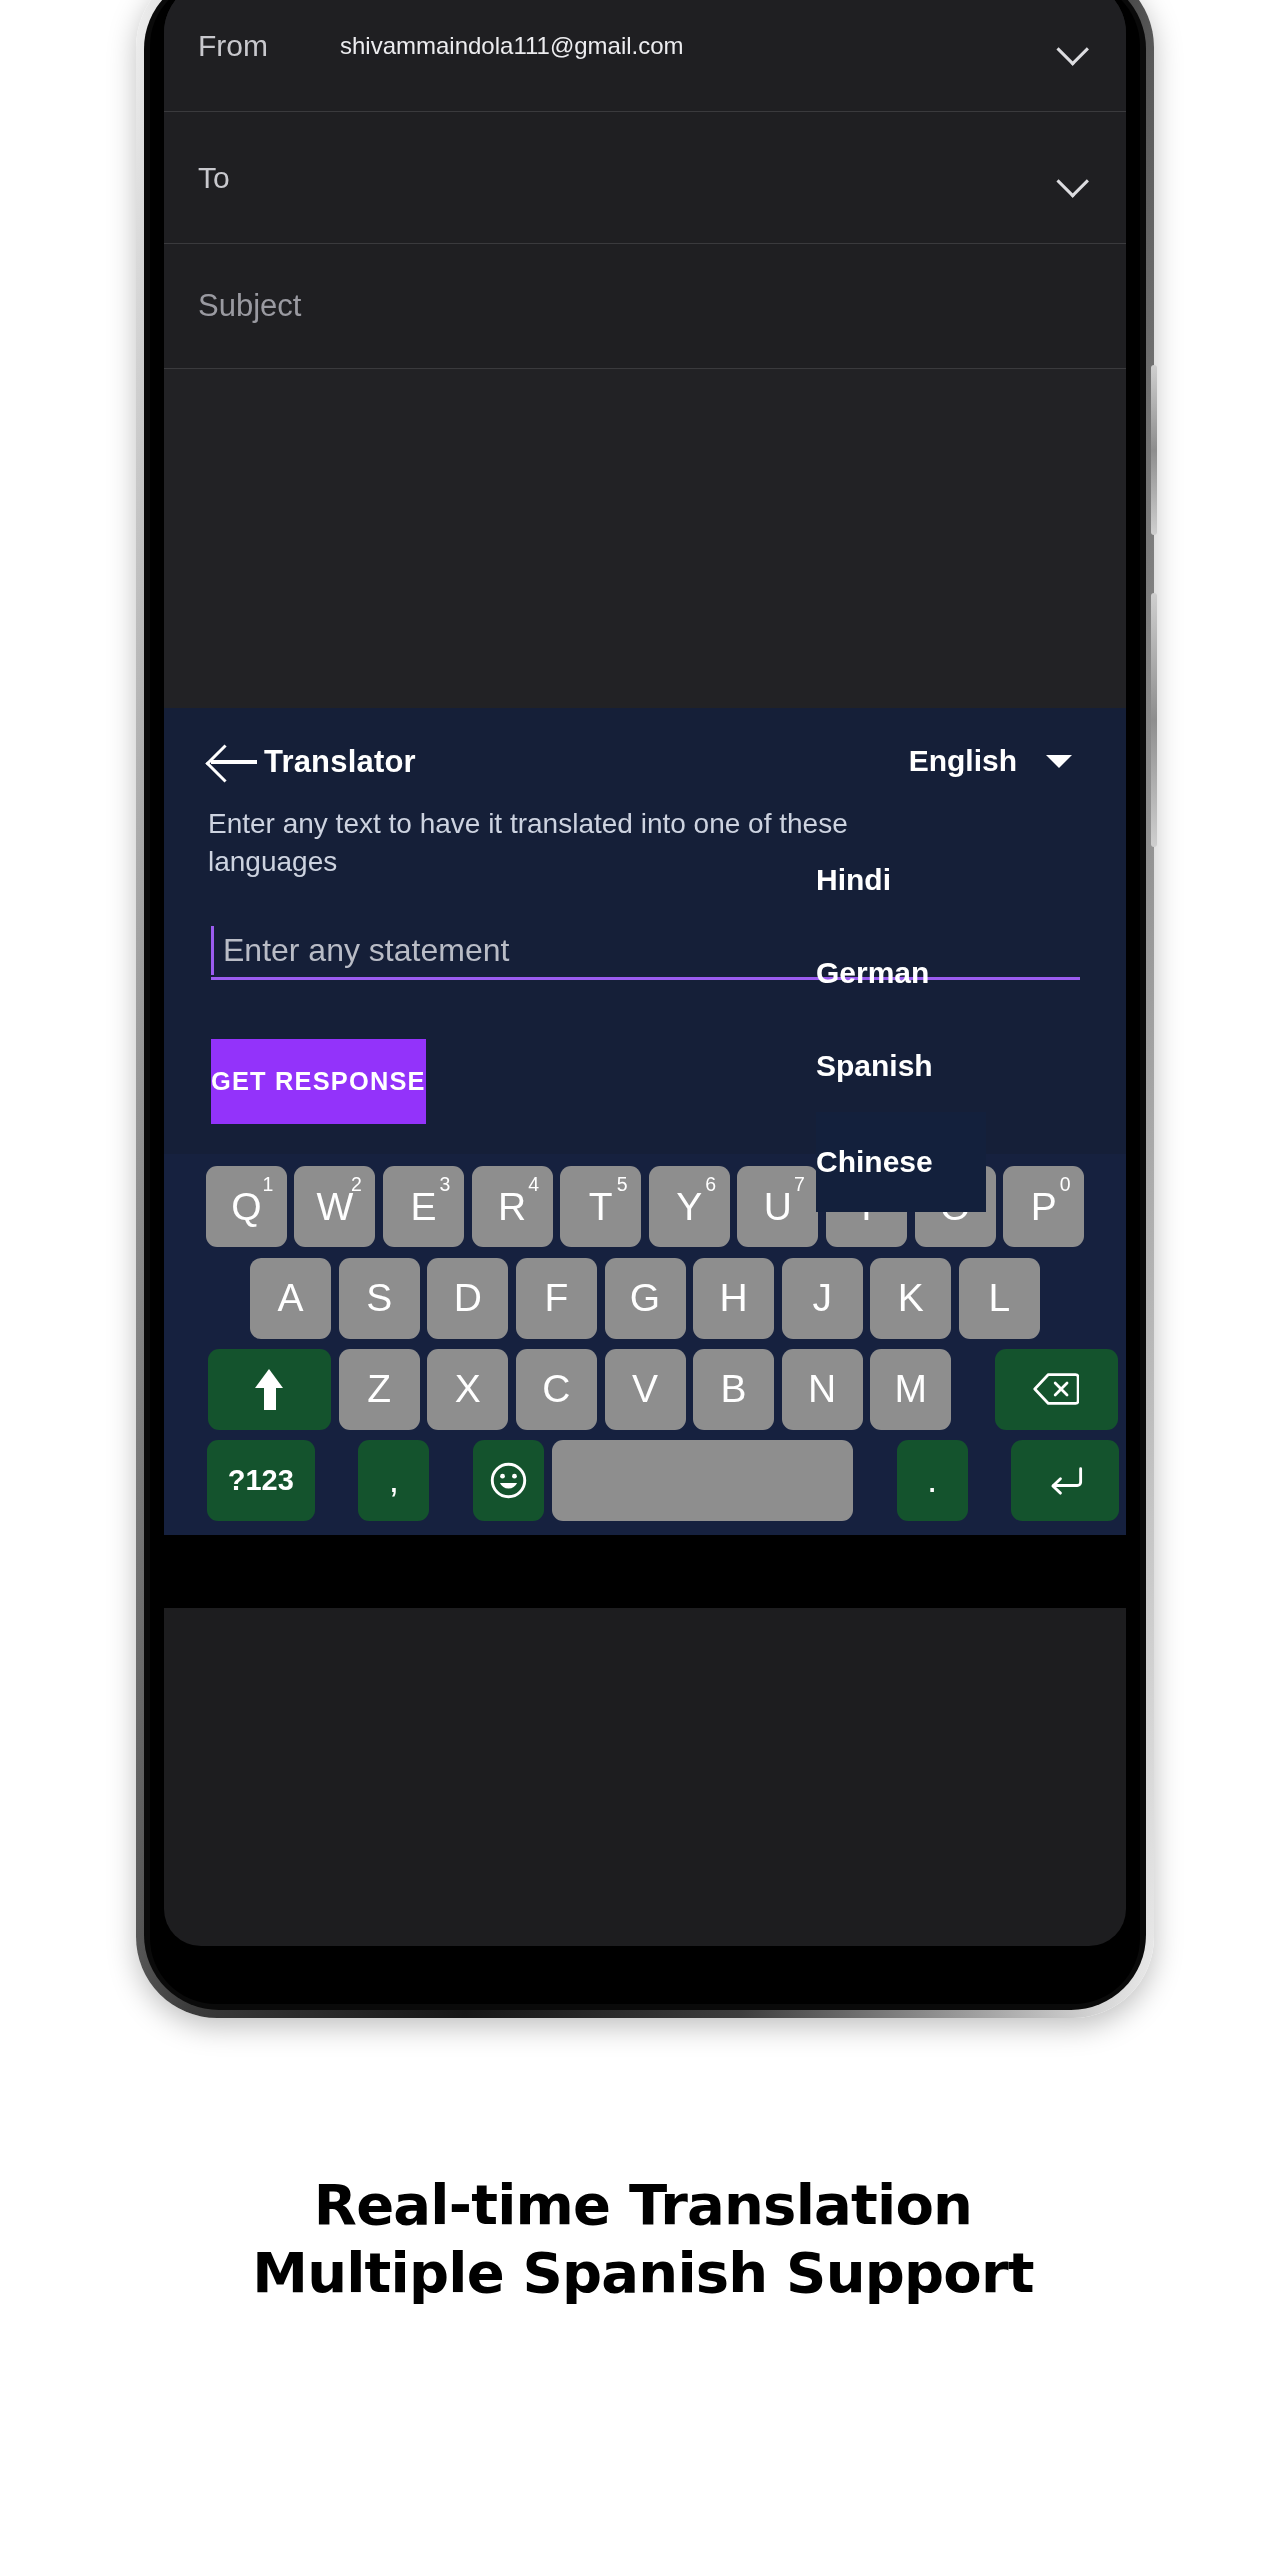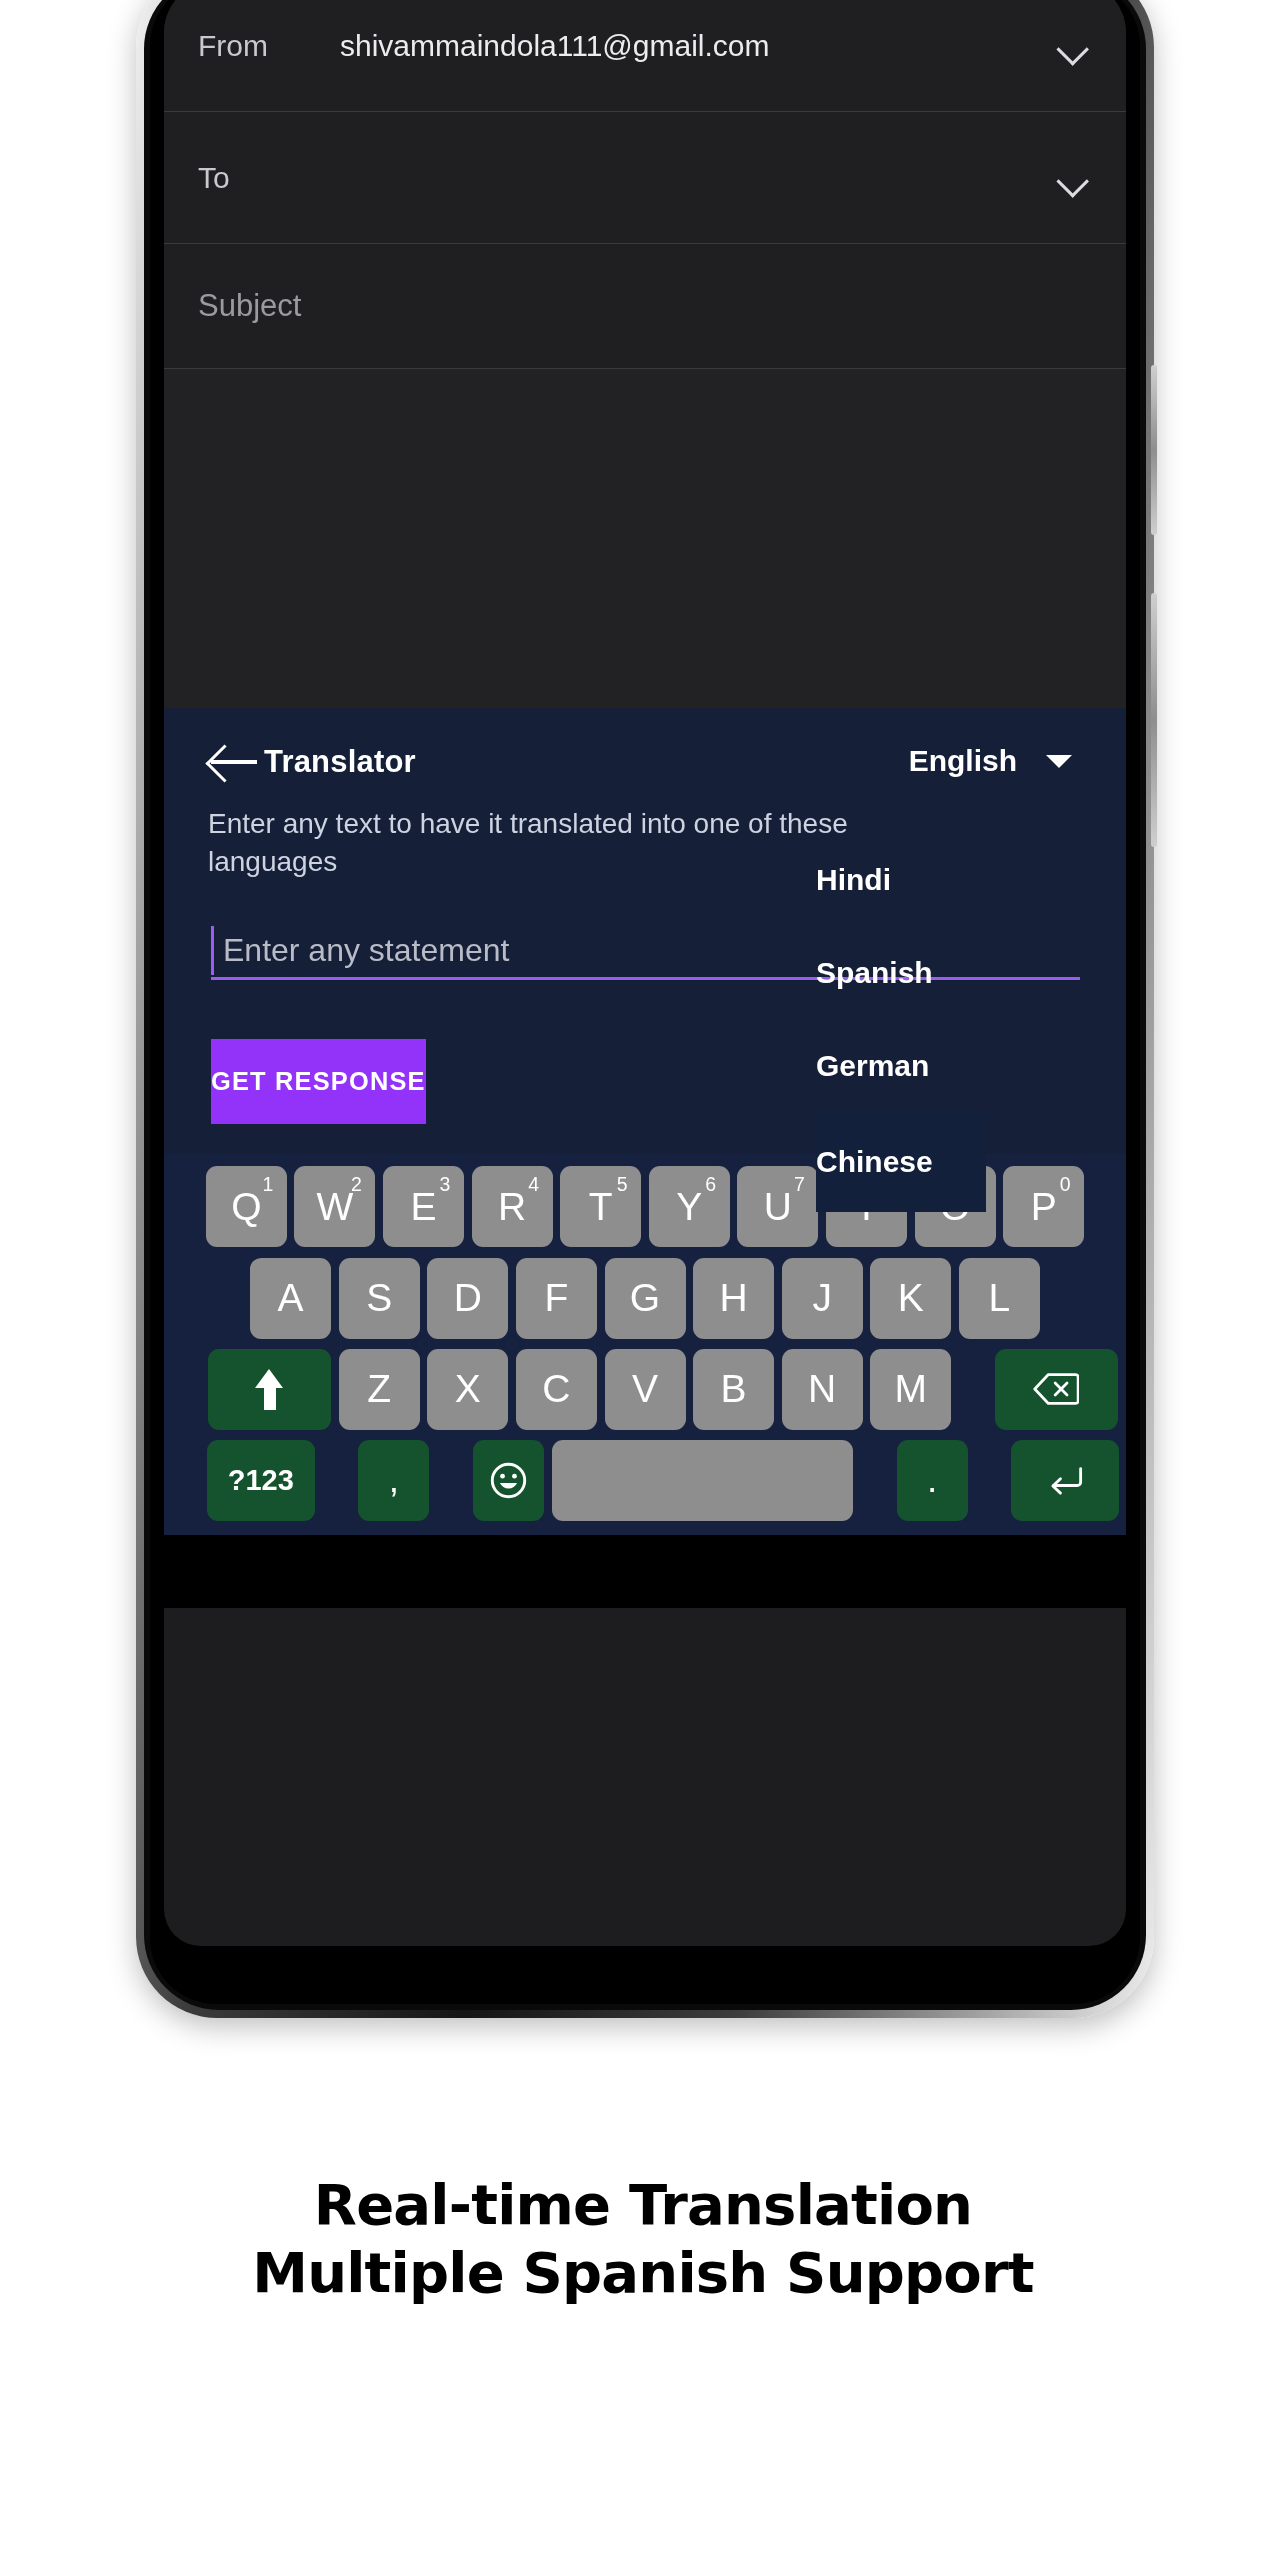--- a/index.html
+++ b/index.html
@@ -56,21 +56,21 @@
   .compose-row {
     display: flex; align-items: center;
     height: 132px;
     padding: 0 34px;
     border-bottom: 0.8px solid #3a3a3d;
     color: #e7e7ea;
   }
   .compose-label {
     font-size: 30px; color: #c8c8cd; width: 142px; flex: none;
   }
-  .compose-value { font-size: 30px; color: #ececef; flex: 1; }
+  .compose-value { font-size: 24px; color: #ececef; flex: 1; }
   .chev {
     flex: none; width: 37px; height: 37px; position: relative;
   }
   .chev::after {
     content: ""; position: absolute; left: 6px; top: 10.2px;
     width: 20.4px; height: 20.4px;
     border-right: 3.4px solid #dcdce0; border-bottom: 3.4px solid #dcdce0;
     transform: rotate(45deg);
   }
   .compose-subject {
@@ -292,22 +292,22 @@
 
           <button class="get-response-btn">GET RESPONSE</button>
 
           <div class="lang-select">
             <div class="lang-current">English</div>
             <div class="lang-caret"></div>
           </div>
 
           <div class="lang-dropdown">
             <div class="lang-item">Hindi</div>
+            <div class="lang-item">German</div>
             <div class="lang-item">Spanish</div>
-            <div class="lang-item">German</div>
             <div class="lang-item lang-item-chinese">Chinese</div>
           </div>
         </div>
 
         <div class="keyboard">
 
           <div class="kb-row">
             <div class="key">
                 <span>Q</span>
                 <span class="sup">1</span>

